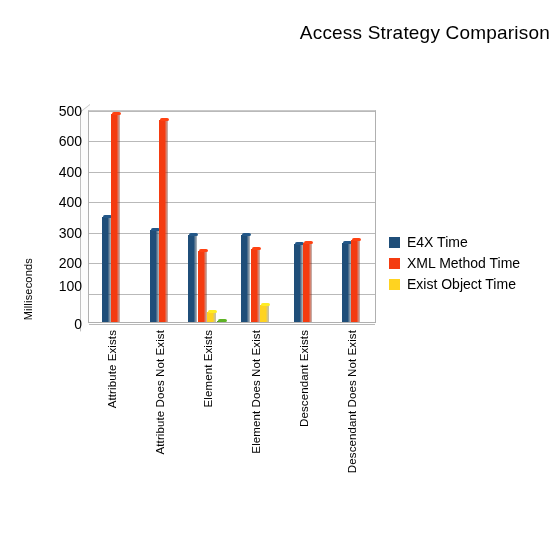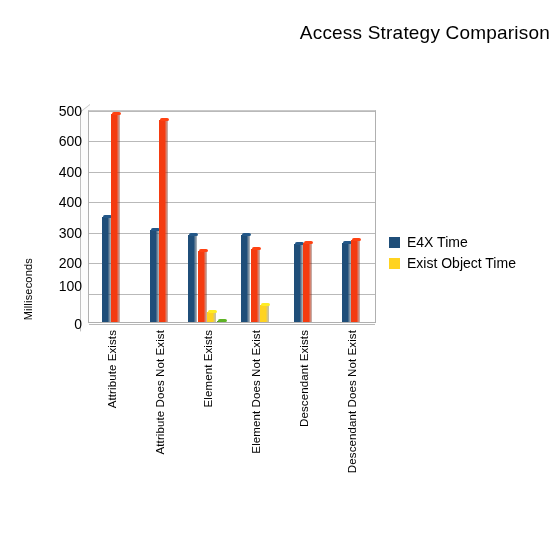--- a/index.html
+++ b/index.html
@@ -300,18 +300,22 @@
       <div class="xcat" style="left: 298px;">Descendant Exists</div>
       <div class="xcat" style="left: 346px;">Descendant Does Not Exist</div>
     </div>
 
   <div id="legend">
       <div class="legend-item">
         <span class="legend-swatch" style="background: rgb(31, 78, 121);"></span>
         <span class="legend-label">E4X Time</span>
       </div>
       <div class="legend-item">
+        <span class="legend-swatch" style="background: rgb(244, 59, 16);"></span>
+        <span class="legend-label">XML Method Time</span>
+      </div>
+      <div class="legend-item">
         <span class="legend-swatch" style="background: rgb(255, 211, 32);"></span>
         <span class="legend-label">Exist Object Time</span>
       </div>
     </div>
 
 </div>
 
 </body></html>

